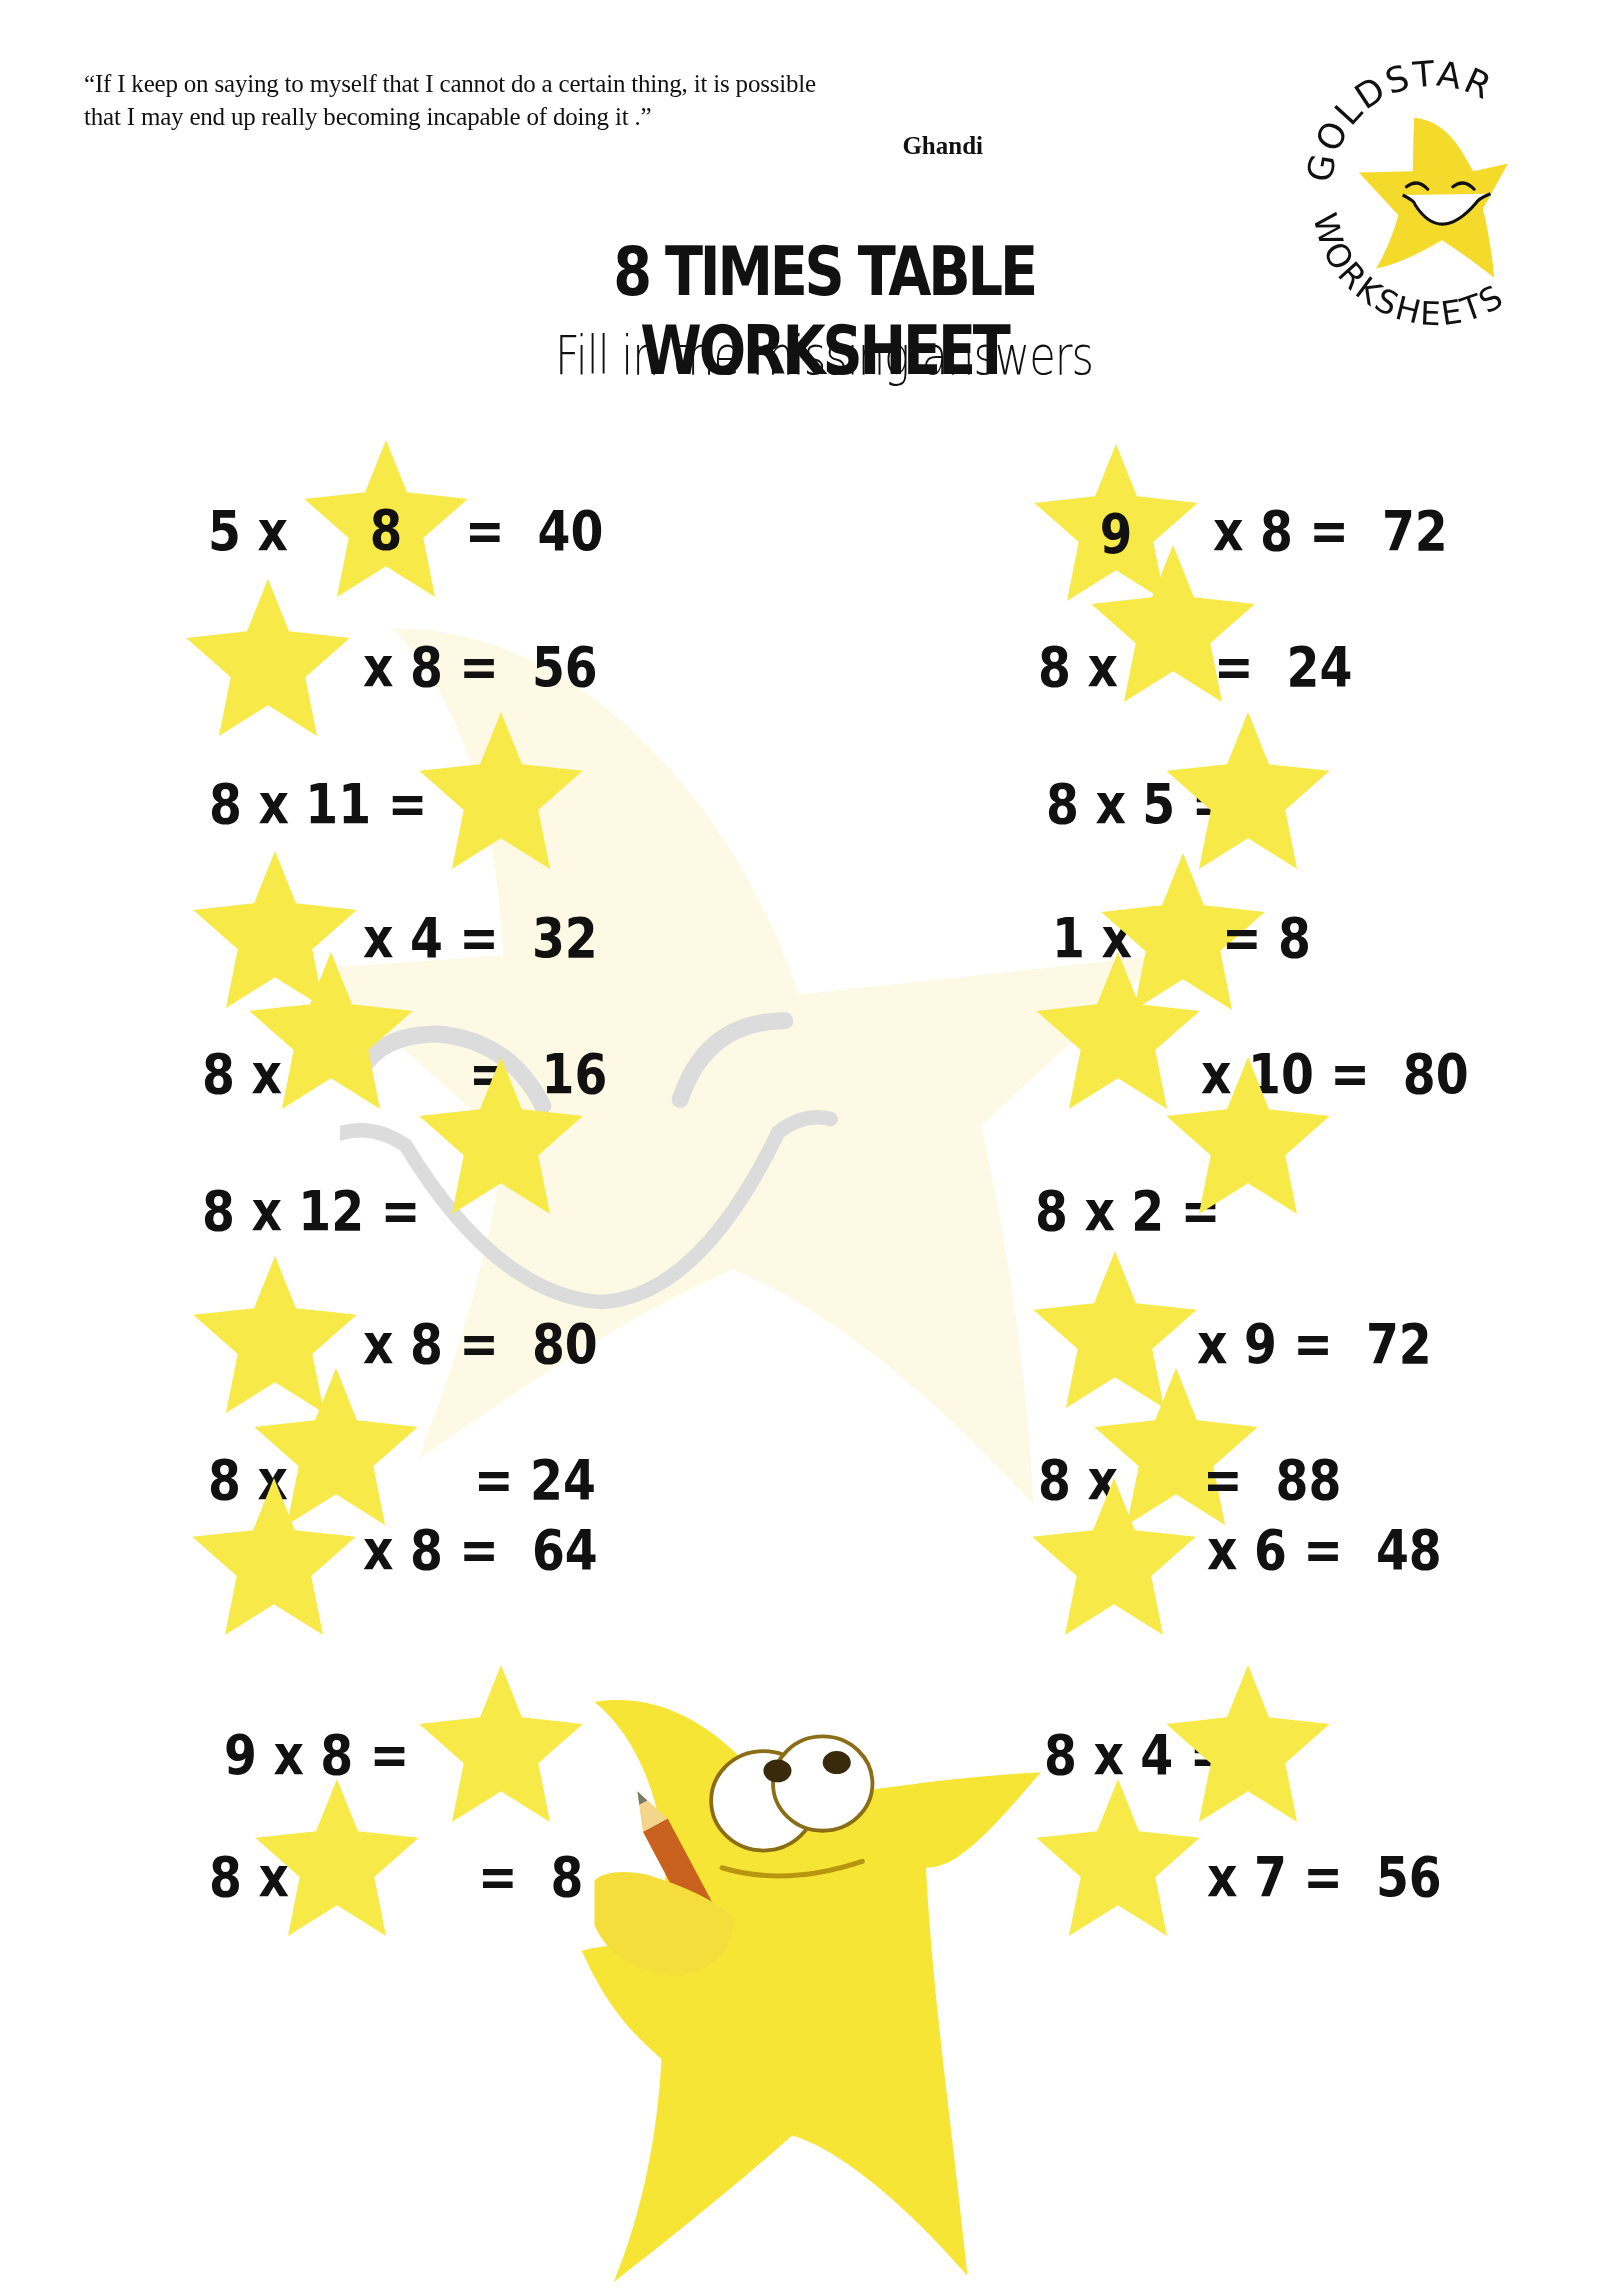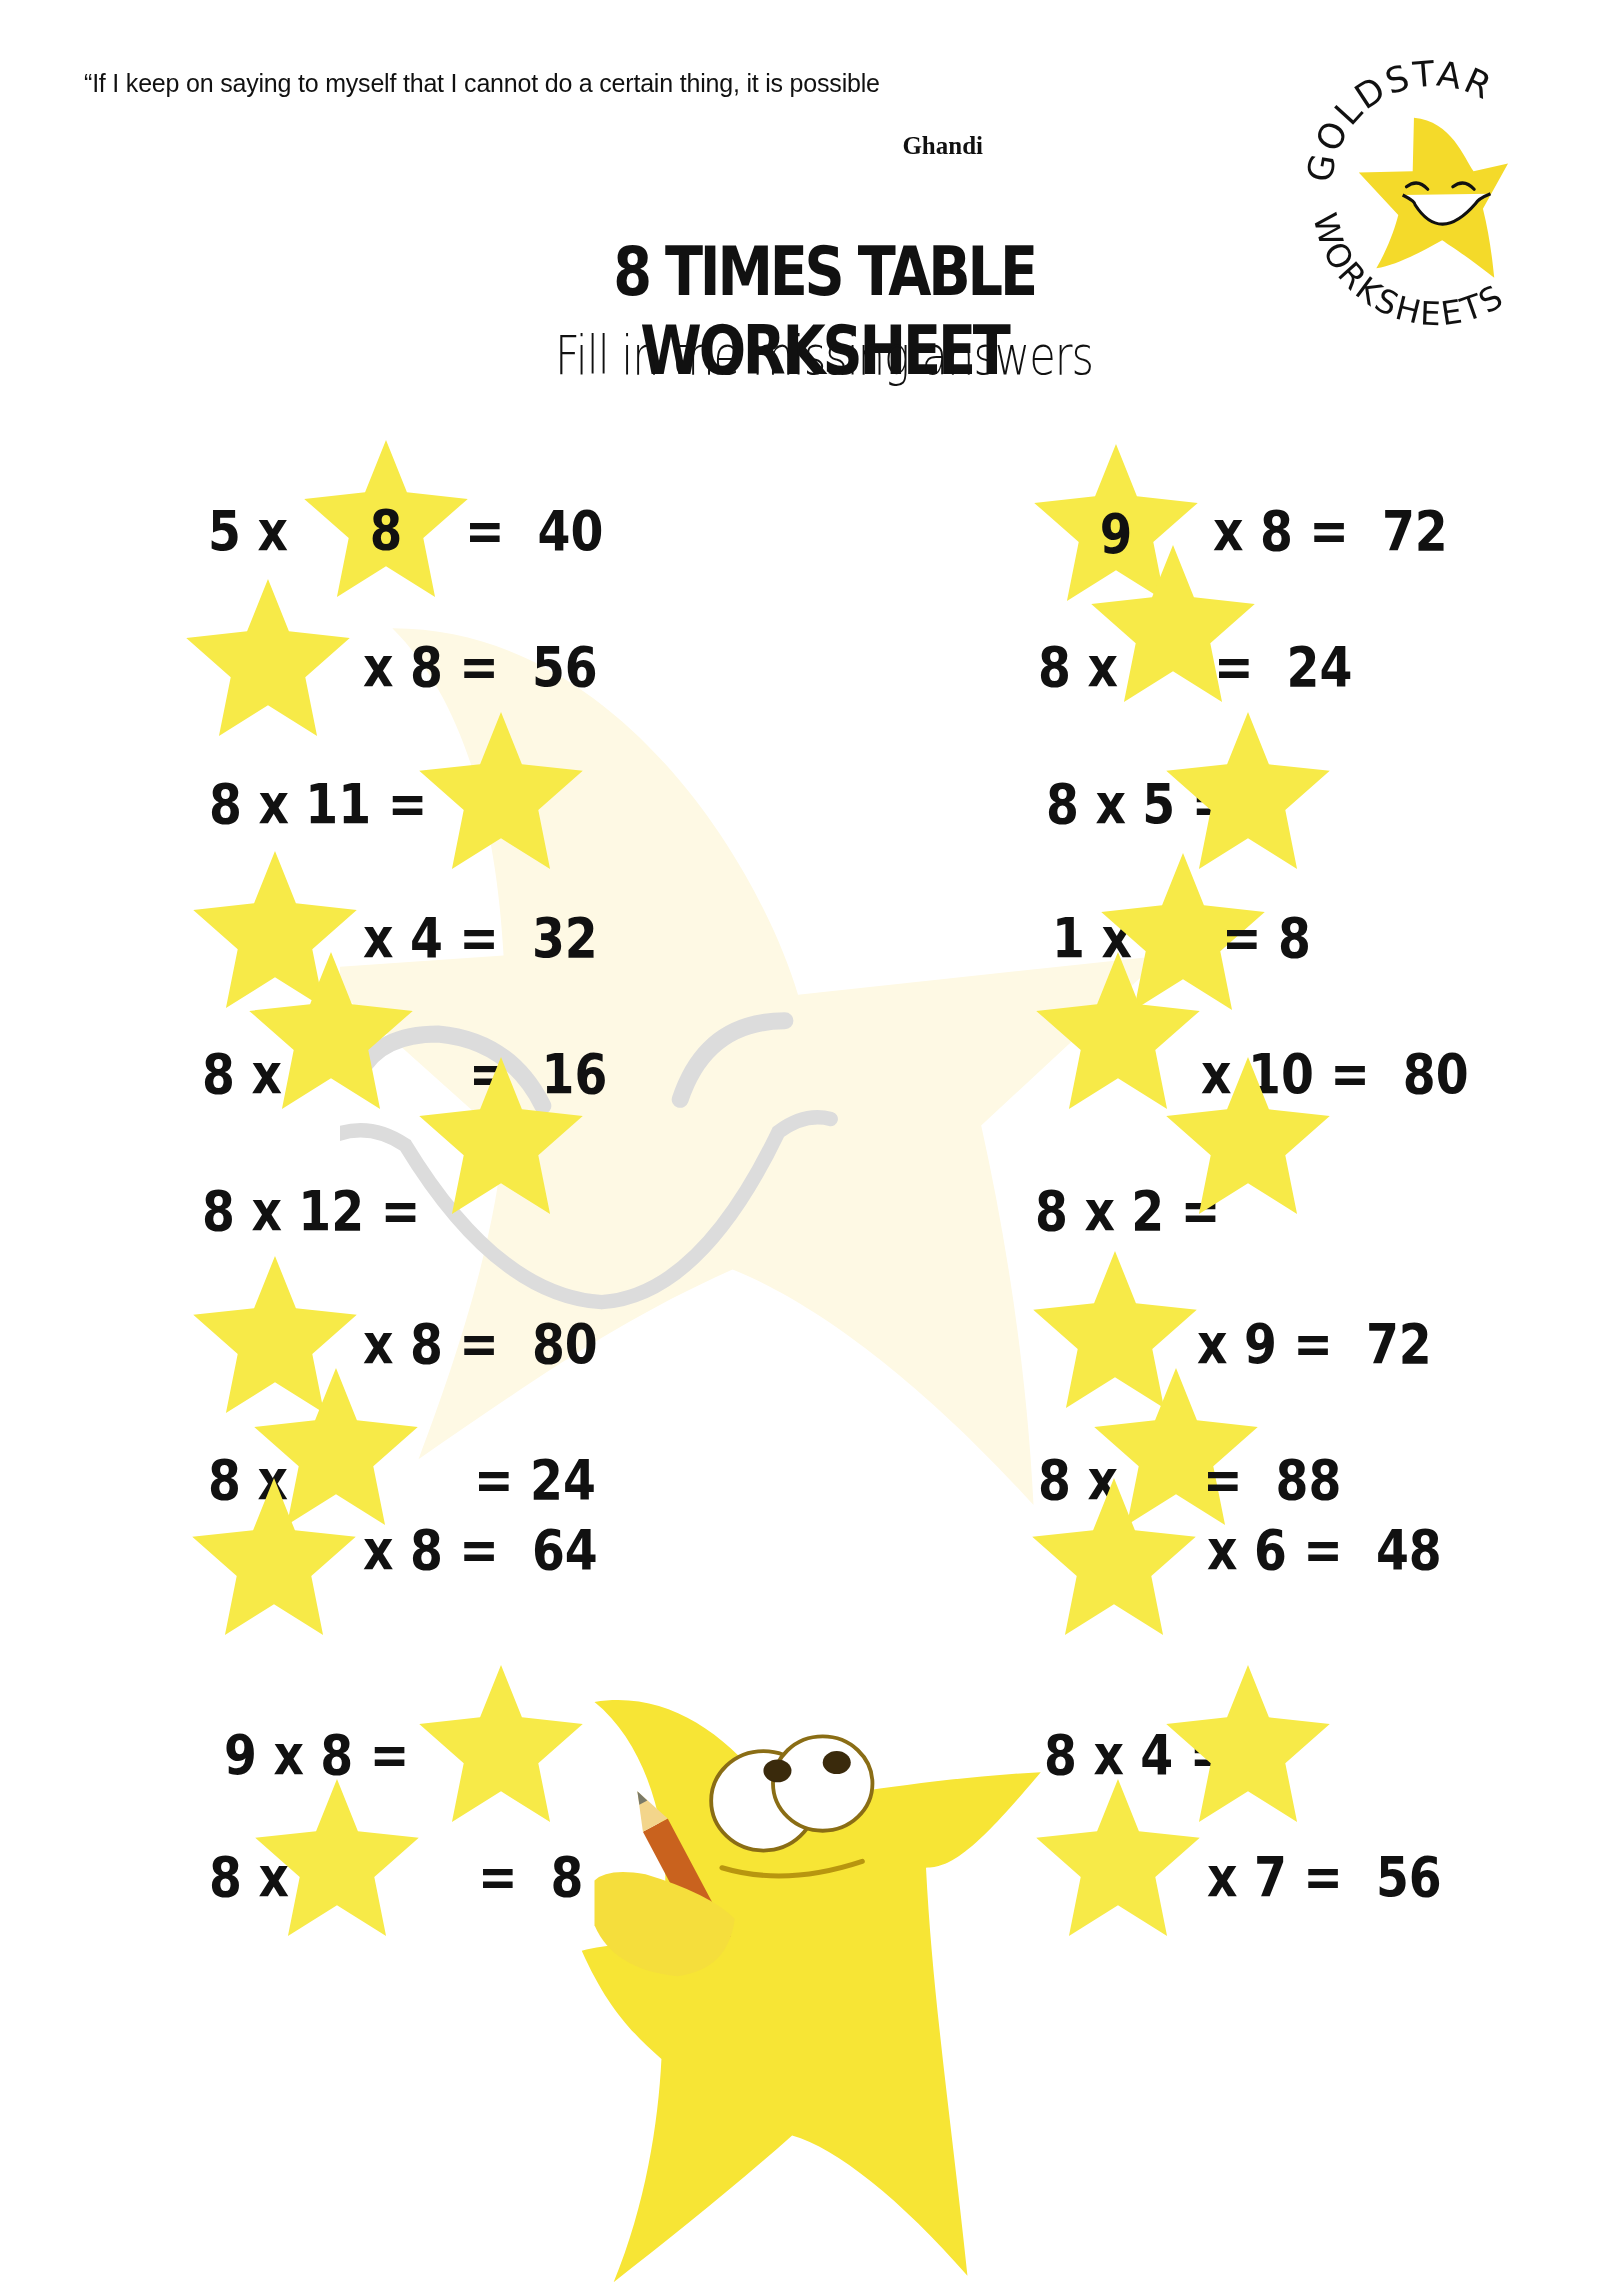--- a/index.html
+++ b/index.html
@@ -1,19 +1,19 @@
 <!DOCTYPE html>
 <html style="font-size:10.5px"><head>
 <meta charset="utf-8">
 <style>
   html, body { margin: 0; padding: 0; background: #ffffff; }
   body { width: 1623px; height: 2295px; position: relative; overflow: hidden; font-family: "DejaVu Sans", sans-serif; }
   .abs { position: absolute; }
 
-  .quote { left: 84px; top: 67px; width: 903px; font-family: Liberation Sans, sans-serif; font-size: 25px; line-height: 33px; color: #111; letter-spacing: -0.2px; }
+  .quote { left: 84px; top: 67px; width: 903px; font-family: Liberation Serif, serif; font-size: 25px; line-height: 33px; color: #111; letter-spacing: -0.2px; }
   .quote-author { left: 785px; top: 132px; width: 198px; text-align: right; font-family: "Liberation Serif", serif; font-weight: bold; font-size: 25px; color: #111; }
 
   .logo { left: 1263px; top: 52px; width: 327px; height: 301px; }
 
   .title { left: 366px; top: 232px; width: 916px; text-align: center; font-family: "DejaVu Sans", sans-serif; font-weight: bold; font-size: 68px; letter-spacing: -3.9px; color: #111; transform: scaleX(0.82); transform-origin: center; }
   .subtitle { left: 366px; top: 324px; width: 916px; text-align: center; font-family: "DejaVu Sans", sans-serif; font-size: 54px; letter-spacing: -1.3px; color: #111; transform: scaleX(0.8); transform-origin: center; font-weight: 300; }
 
   .bg-star { left: 340px; top: 589px; width: 916px; height: 916px; }
   .mascot { left: 569px; top: 1675px; width: 510px; height: 615px; }
 
@@ -21,20 +21,21 @@
   .star svg { width: 100%; height: 100%; display: block; }
   .star .filled { position: absolute; left: 0; top: 58px; width: 164px; text-align: center; font-weight: bold; font-size: 55px; color: #111; transform: scaleX(0.85); }
 
   .txt { position: absolute; font-family: "DejaVu Sans", sans-serif; font-weight: bold; font-size: 55px; color: #111; white-space: pre; line-height: 1; transform: scaleX(0.86); transform-origin: left center; }
 </style>
 </head>
 <body>
 
 <div class="abs quote">
   <div>“If I keep on saying to myself that I cannot do a certain thing, it is possible</div>
+  <div>that I may end up really becoming incapable of doing it .”</div>
 </div>
 <div class="abs quote-author">Ghandi</div>
 
 <div class="abs logo">
   <svg viewBox="0 0 520 480" width="327" height="301">
     <defs>
       <path id="arcTop" d="M 110 230 A 160 160 0 0 1 430 200"></path>
       <path id="arcBot" d="M 80 250 A 190 190 0 0 0 470 230"></path>
     </defs>
     <path d="M 240 105 C 300 110 320 170 335 190 L 390 178 L 350 250 C 360 290 365 330 368 360 C 330 330 300 310 285 300 C 240 325 210 340 180 345 C 200 310 210 280 215 260 L 152 192 L 238 190 Z" fill="#F4DA2A"></path>

